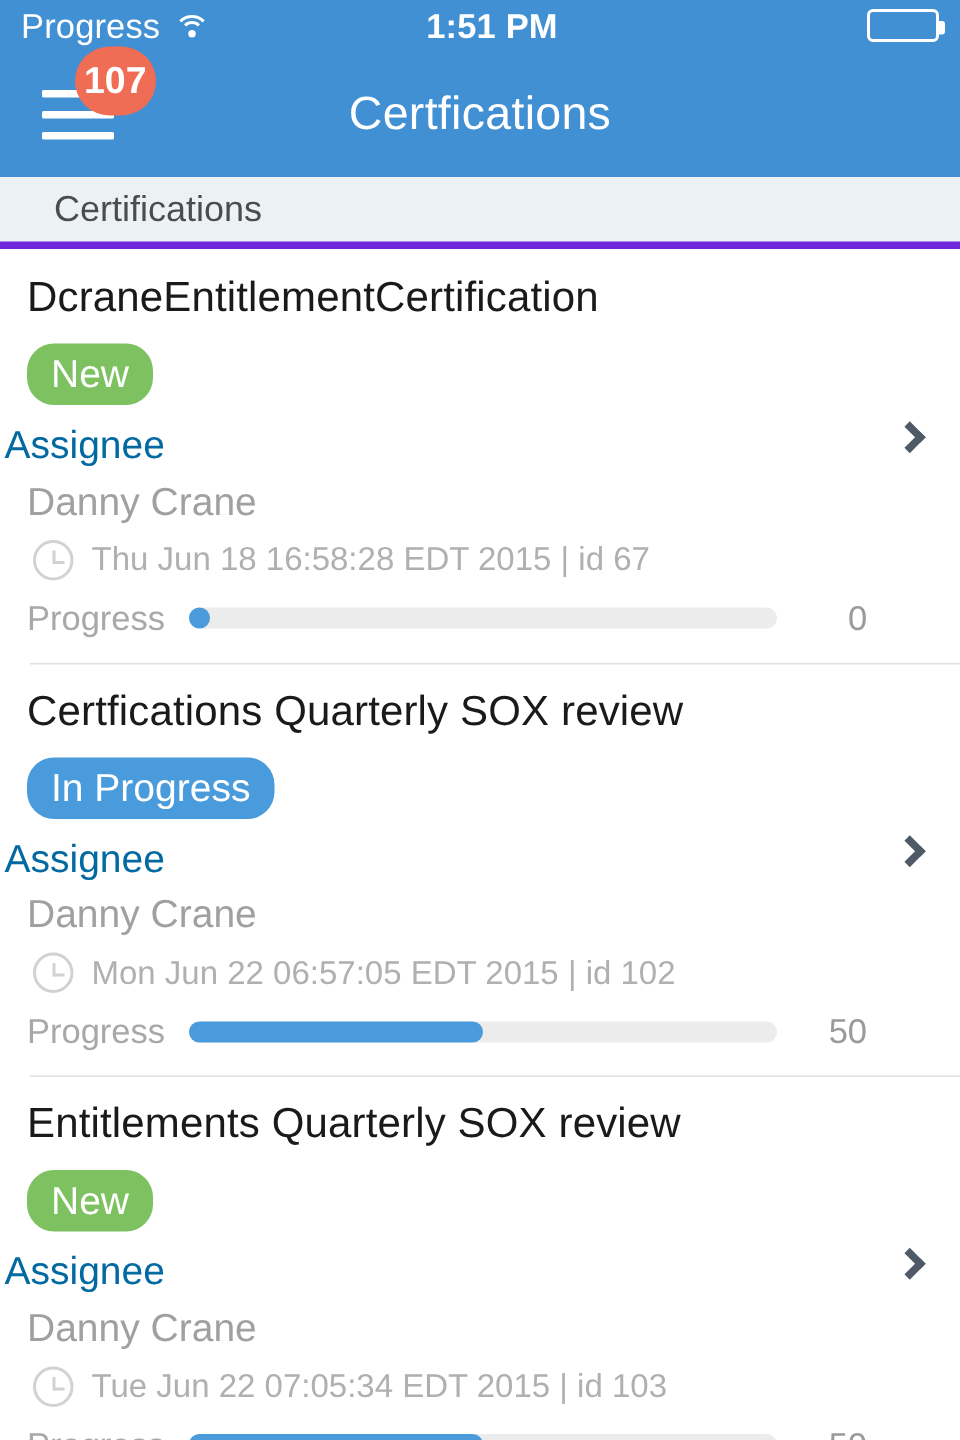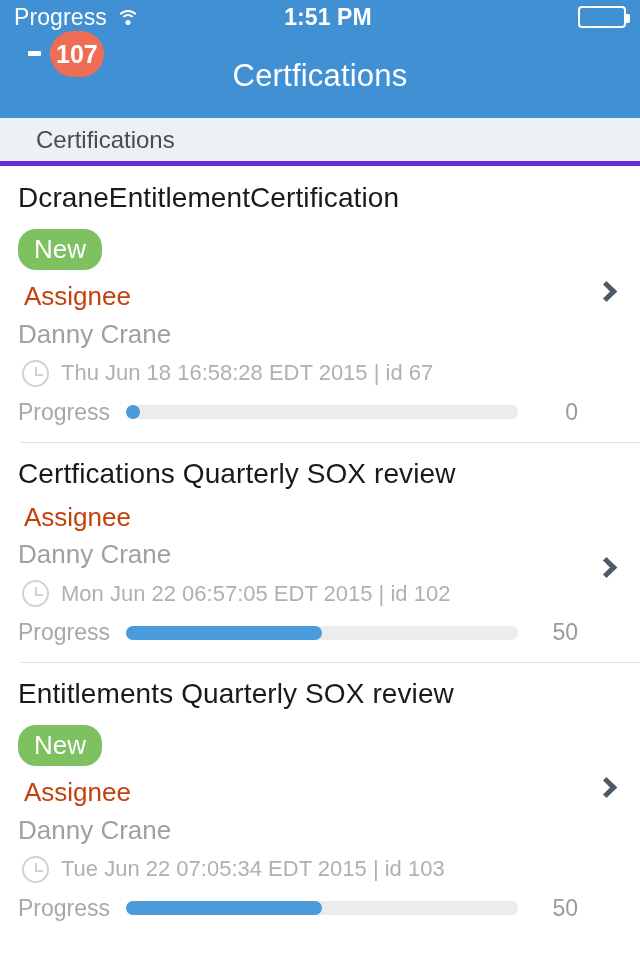--- a/index.html
+++ b/index.html
@@ -50,21 +50,21 @@
   .navbar{
     height:84px; background:#4190d3; position:relative;
     display:flex; align-items:center;
   }
   .nav-title{
     position:absolute; left:0; right:0; text-align:center;
     color:#ffffff; font-size:31px; font-weight:400; letter-spacing:.2px;
   }
   .menu-btn{
     position:relative; margin-left:28px; width:56px; height:50px;
-    display:flex; flex-direction:row; justify-content:center; gap:9px;
+    display:flex; flex-direction:column; justify-content:center; gap:9px;
     cursor:pointer;
   }
   .menu-btn span{ display:block; width:48px; height:5px; background:#ffffff; border-radius:1px; }
   .menu-badge{
     position:absolute; top:-20px; left:22px;
     min-width:46px; height:46px; padding:0 6px;
     border-radius:23px; background:#ef6d55; color:#ffffff;
     font-size:25px; font-weight:600;
     display:flex; align-items:center; justify-content:center;
   }
@@ -89,21 +89,21 @@
   }
   .badge{
     display:inline-block; margin:14px 0 0 18px;
     padding:7px 16px 8px 16px; border-radius:18px;
     color:#ffffff; font-size:26px; line-height:1;
   }
   .badge.new{ background:#7dc161; }
   .badge.inprogress{ background:#4a9bdb; }
 
   .assignee-label{
-    font-size:26px; color:#c2410c; padding:10px 0 0 24px; line-height:1.3;
+    font-size:26px; color:#0369a1; padding:10px 0 0 3px; line-height:1.3;
   }
   .assignee-name{
     font-size:26px; color:#a0a0a0; padding:4px 0 0 18px; line-height:1.3;
   }
 
   .meta-row{ display:flex; align-items:center; padding:8px 0 0 22px; gap:12px; }
   .clock-icon{
     width:27px; height:27px; border:2px solid #d2d2d2; border-radius:50%;
     position:relative; flex:0 0 auto;
   }
@@ -185,20 +185,21 @@
       <span class="progress-track">
         <span class="progress-fill" style="width: 0%;"></span>
       </span>
       <span class="progress-value">0</span>
     </div>
     <div class="chevron"></div>
   </div>
 
   <div class="card">
     <div class="card-title">Certfications Quarterly SOX review</div>
+    <div class="badge inprogress">In Progress</div>
     <div class="assignee-label">Assignee</div>
     <div class="assignee-name">Danny Crane</div>
     <div class="meta-row">
       <span class="clock-icon"></span>
       <span class="meta-text">Mon Jun 22 06:57:05 EDT 2015 | id 102</span>
     </div>
     <div class="progress-row">
       <span class="progress-label">Progress</span>
       <span class="progress-track">
         <span class="progress-fill" style="width: 50%;"></span>

